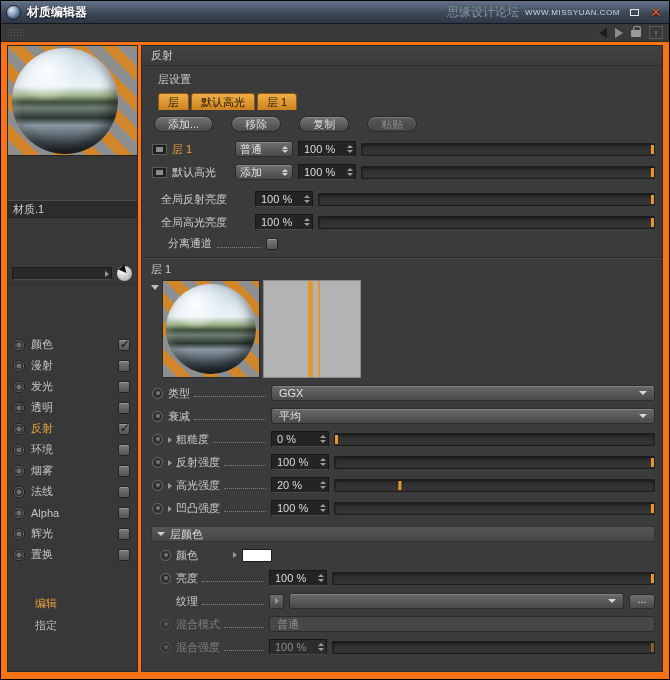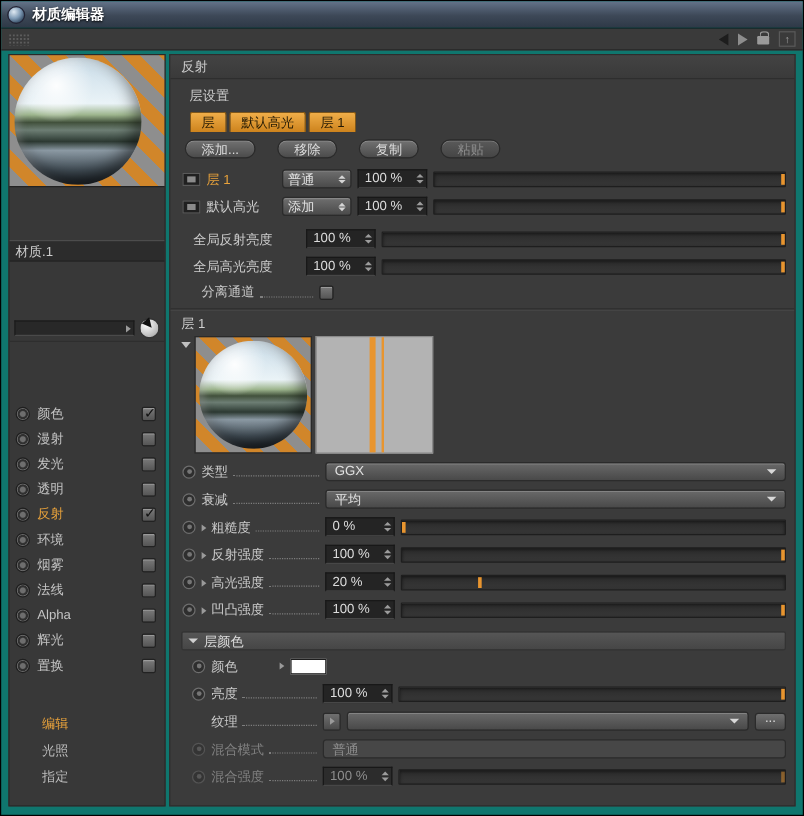--- a/index.html
+++ b/index.html
@@ -1,17 +1,17 @@
 <!DOCTYPE html>
 <html><head>
 <meta charset="utf-8">
 <style>
   *{margin:0;padding:0;box-sizing:border-box;}
   html,body{background:#9a9a9a;}
-  .window{width:670px;height:680px;background:#0f766e;border:1px solid #000;
+  .window{width:670px;height:680px;background:#f97316;border:1px solid #000;
     font-family:"Liberation Sans","DejaVu Sans",sans-serif;font-size:11px;color:#c8c8c8;
     display:flex;flex-direction:column;overflow:hidden;}
   
   .titlebar{height:23px;flex:none;background:linear-gradient(#64748a,#3d4857 55%,#2e3947);
     display:flex;align-items:center;padding:0 5px;border-bottom:1px solid #15181c;}
   .app-icon{width:15px;height:15px;border-radius:50%;flex:none;
     background:radial-gradient(circle at 35% 30%,#dfe9f2,#7e9ab5 45%,#33485f 80%);border:1px solid #223;}
   .titlebar .title{color:#fff;font-weight:bold;font-size:12px;margin-left:6px;text-shadow:0 1px 2px #000;}
   .tb-right{margin-left:auto;display:flex;align-items:center;gap:6px;}
   .wm-cn{color:#8593a2;font-size:12px;}
@@ -130,20 +130,30 @@
   .row.disabled .slider .mark{opacity:.5;}
 </style>
 </head>
 <body>
 
 <div class="window">
 
   <div class="titlebar">
     <div class="app-icon"></div>
     <div class="title">材质编辑器</div>
+    <div class="tb-right">
+      <span class="wm-cn">思缘设计论坛</span>
+      <span class="wm-url">WWW.MISSYUAN.COM</span>
+      <span class="win-btn">
+          <span class="min-glyph"></span>
+        </span>
+      <span class="win-btn">
+          <span class="close-glyph">✕</span>
+        </span>
+    </div>
   </div>
 
   <div class="toolbar">
     <div class="grip"></div>
     <div class="tb-icons">
       <span class="arrow-l"></span>
       <span class="arrow-r"></span>
       <span class="lock-icon"></span>
       <span class="up-btn">↑</span>
     </div>
@@ -216,21 +226,20 @@
           <span class="chan-label">辉光</span>
           <span class="cb"></span>
         </div>
         <div class="chan-row">
           <span class="knob"></span>
           <span class="chan-label">置换</span>
           <span class="cb"></span>
         </div>
 
         <div class="page-row active">编辑</div>
-        <div class="page-row">光照</div>
         <div class="page-row">指定</div>
       </div>
     </div>
 
     <div class="content">
       <div class="sec-header">反射</div>
       <div class="group-label">层设置</div>
 
       <div class="tabs">
         <div class="tab">层</div>

